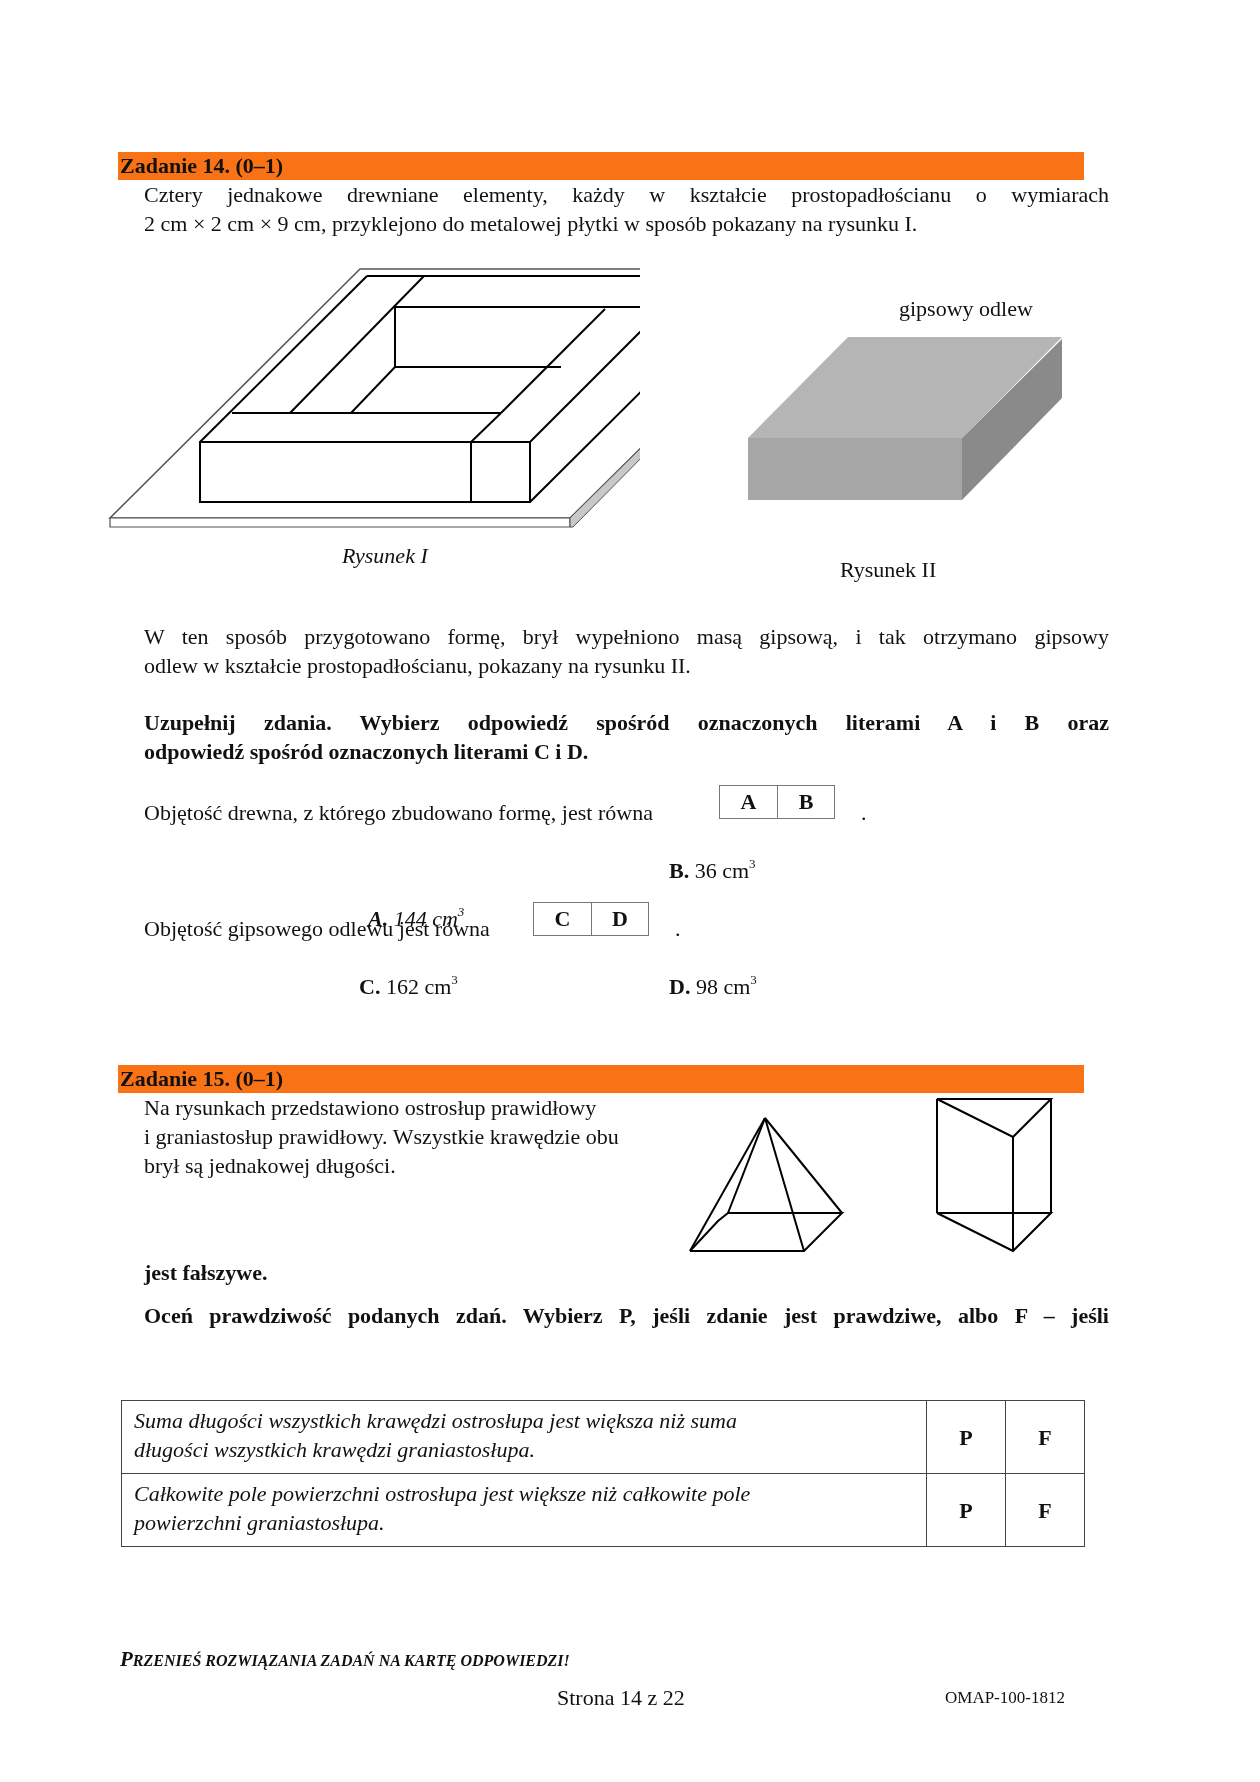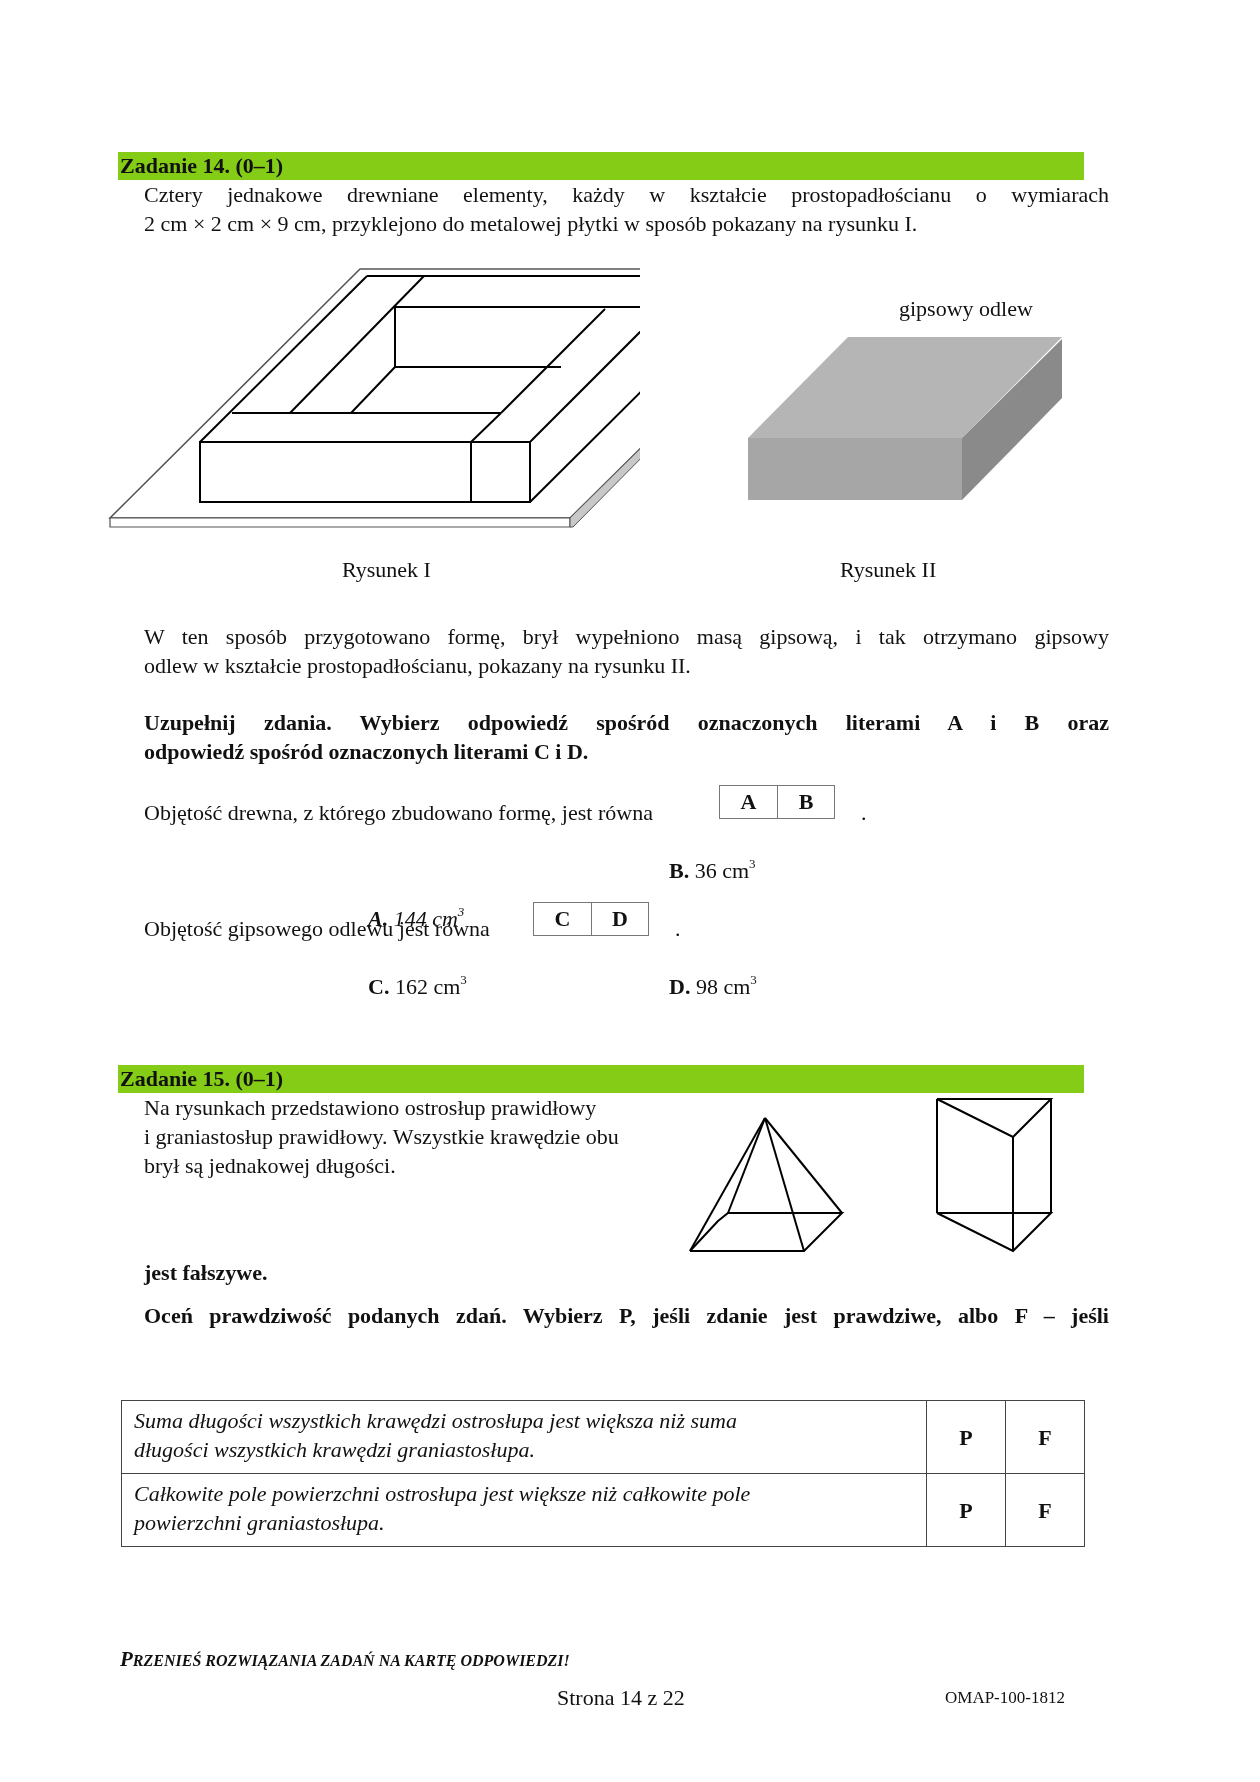--- a/index.html
+++ b/index.html
@@ -1,19 +1,19 @@
 <!DOCTYPE html>
 <html><head>
 <meta charset="utf-8">
 <style>
   html, body { margin:0; padding:0; background:#ffffff; }
   body { width:1260px; height:1782px; position:relative; overflow:hidden;
          font-family:"Liberation Serif", "DejaVu Serif", serif; color:#111; }
   .abs { position:absolute; }
-  .band { position:absolute; left:118px; width:966px; height:28px; background:#84cc16; }
+  .band { position:absolute; left:118px; width:966px; height:28px; background:#f97316; }
   .band span { position:absolute; left:2px; top:1px; font-weight:bold; font-size:22px; line-height:26px; }
   .txt { font-size:22px; line-height:29px;margin-left:24px; }
   .just { text-align:justify; text-align-last:justify; }
   .bold { font-weight:bold; }
   sup { font-size:13px; line-height:0; position:relative; top:-2px; }
   .choicebox { position:absolute; display:flex; border:1px solid #777; height:34px; box-sizing:border-box; }
   .choicebox div { width:57px; display:flex; align-items:center; justify-content:center;
                    font-weight:bold; font-size:22px; box-sizing:border-box; }
   .choicebox div + div { border-left:1px solid #777; }
   table.pf { position:absolute; left:121px; top:1400px; width:964px; border-collapse:collapse; }
@@ -55,21 +55,21 @@
     <line x1="665" y1="307" x2="530" y2="442"></line>
     <line x1="665" y1="307" x2="665" y2="366"></line>
     <line x1="695" y1="276" x2="695" y2="338"></line>
     <line x1="695" y1="338" x2="530" y2="502"></line>
     <line x1="501" y1="413" x2="471" y2="442"></line>
 
     <rect x="200" y="442" width="330" height="60"></rect>
     <line x1="471" y1="442" x2="471" y2="502"></line>
   </g>
 </svg>
-<div class="abs txt" style="left:318px; top:555px;">Rysunek I</div>
+<div class="abs txt" style="left:318px; top:541px;font-style:italic;">Rysunek I</div>
 
 <div class="abs txt" style="left:875px; top:294px;">gipsowy odlew</div>
 <svg class="abs" style="left:740px; top:330px;" width="340" height="180" viewBox="740 330 340 180">
   <polygon points="848,337 1062,337 962,438 748,438" fill="#b5b5b5"></polygon>
   <polygon points="748,438 962,438 962,500 748,500" fill="#a6a6a6"></polygon>
   <polygon points="962,438 1062,339 1062,398 962,500" fill="#8a8a8a"></polygon>
 </svg>
 <div class="abs txt" style="left:816px; top:555px;">Rysunek II</div>
 
 <div class="abs txt just" style="left:120px; top:622px; width:965px;">W ten sposób przygotowano formę, brył wypełniono masą gipsową, i tak otrzymano gipsowy</div>
@@ -94,21 +94,21 @@
   <span>36 cm</span><sup>3</sup>
 </div>
 
 <div class="abs txt" style="left:120px; top:914px;">Objętość gipsowego odlewu jest równa</div>
 <div class="choicebox" style="left:533px; top:902px; width:116px;">
   <div>C</div>
   <div>D</div>
 </div>
 <div class="abs txt" style="left:651px; top:914px;">.</div>
 
-<div class="abs txt" style="left:344px; top:972px;">
+<div class="abs txt" style="left:335px; top:972px;">
   <b>C.</b>
   <span>162 cm</span><sup>3</sup>
 </div>
 <div class="abs txt" style="left:645px; top:972px;">
   <b>D.</b>
   <span>98 cm</span><sup>3</sup>
 </div>
 
 <div class="band" style="top:1065px;">
   <span>Zadanie 15. (0–1)</span>

